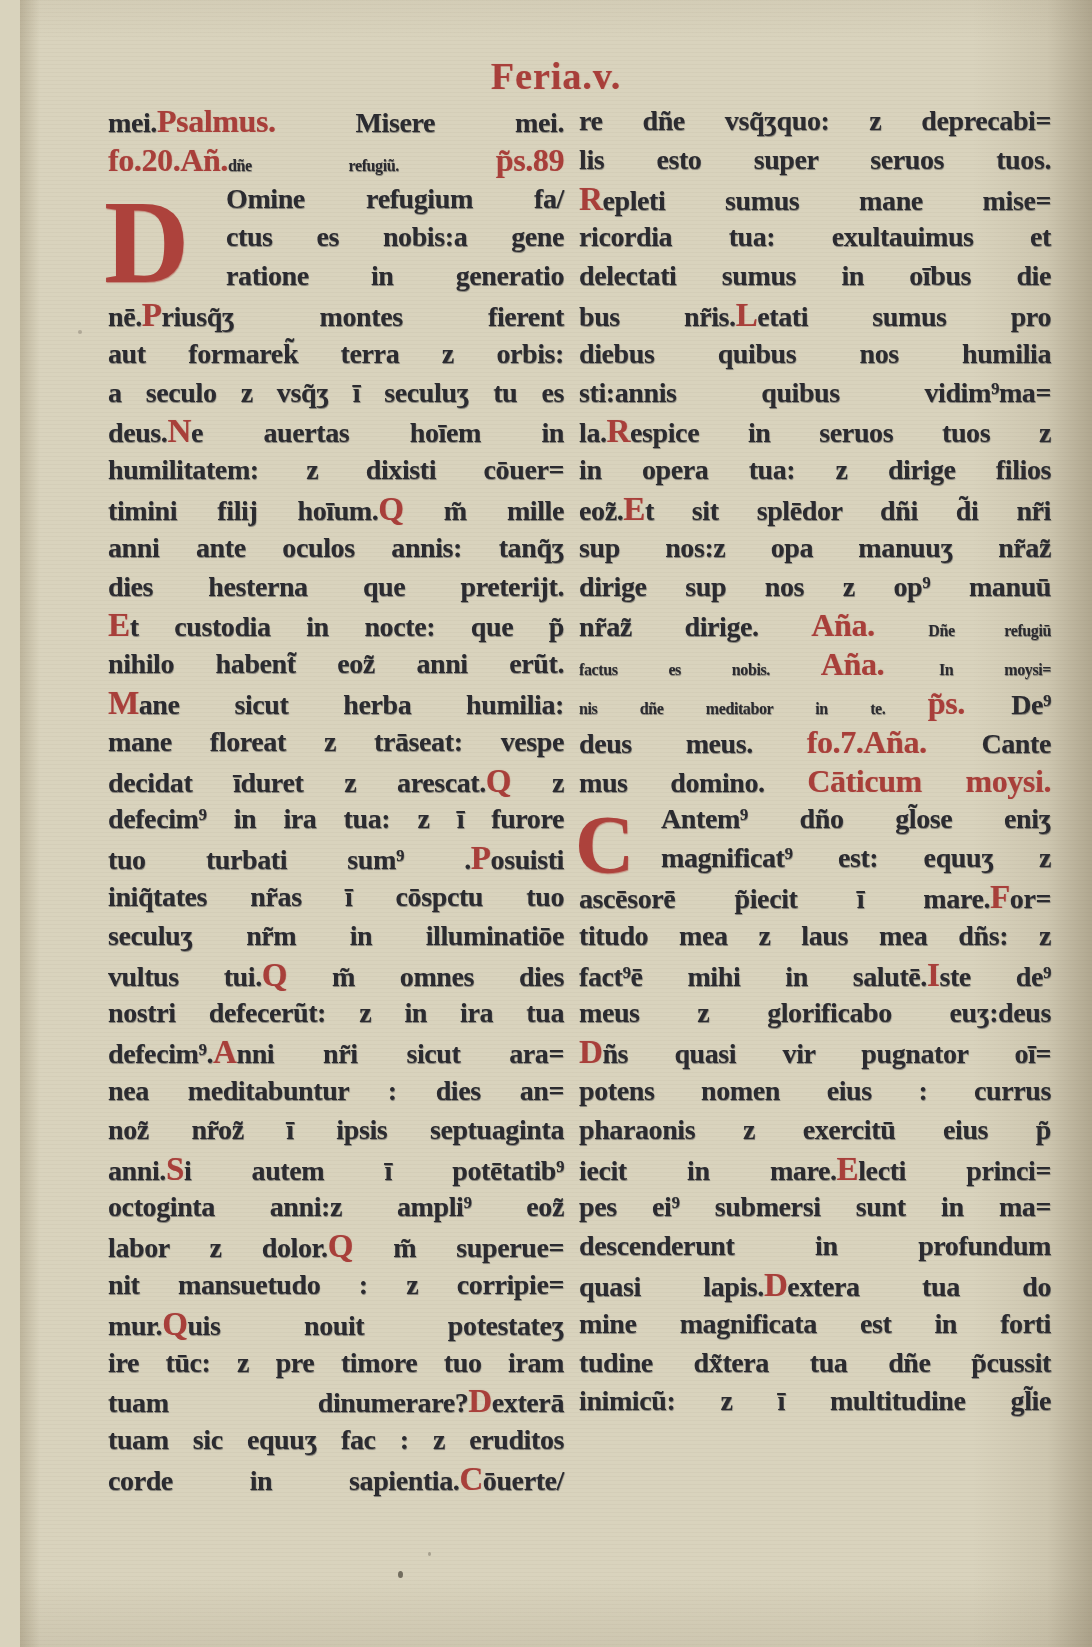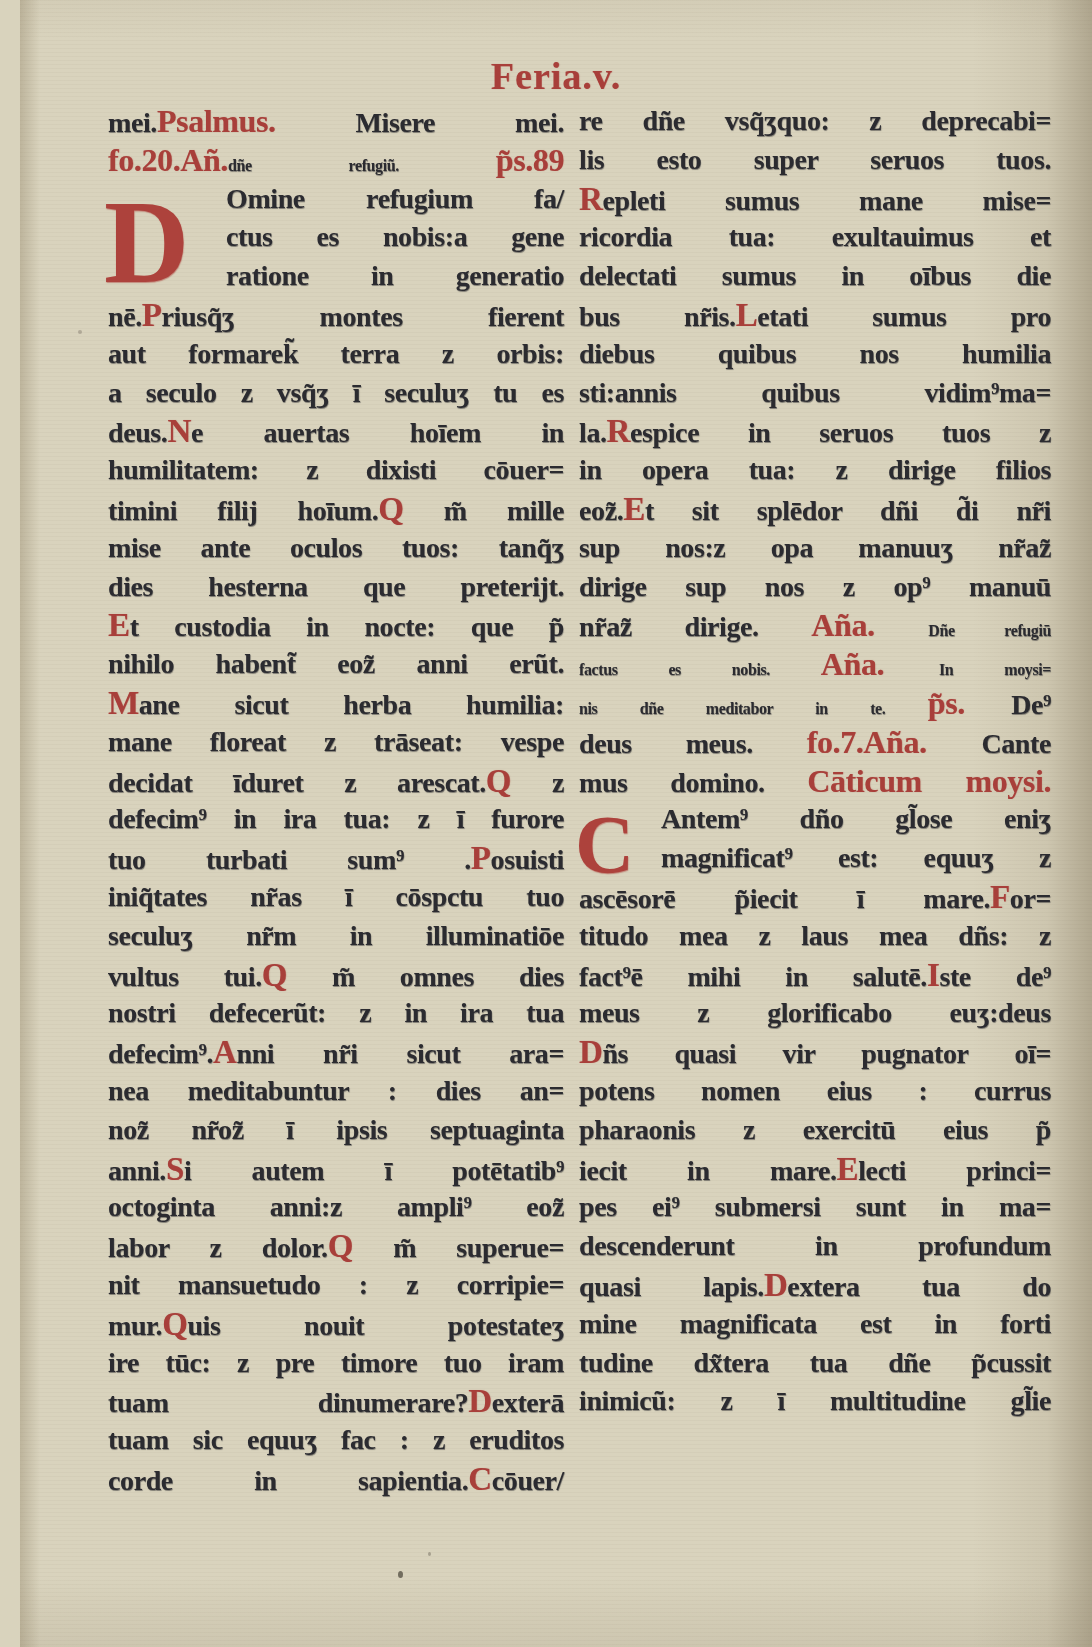--- a/index.html
+++ b/index.html
@@ -58,21 +58,21 @@
       <div class="line"><span class="seg red big">fo.20.Añ.</span><span class="seg ink sm">dñe refugiũ. </span><span class="seg red big">p̃s.89</span></div>
       <div class="line" style="padding-left: 118px;"><span class="seg ink">Omine refugium fa/</span></div>
       <div class="line" style="padding-left: 118px;"><span class="seg ink">ctus es nobis:a gene</span></div>
       <div class="line" style="padding-left: 118px;"><span class="seg ink">ratione in generatio</span></div>
       <div class="line"><span class="seg ink">nē.</span><span class="seg red cap">P</span><span class="seg ink">riusq̃ʒ montes fierent</span></div>
       <div class="line"><span class="seg ink">aut formarek̃ terra z orbis:</span></div>
       <div class="line"><span class="seg ink">a seculo z vsq̃ʒ ī seculuʒ tu es</span></div>
       <div class="line"><span class="seg ink">deus.</span><span class="seg red cap">N</span><span class="seg ink">e auertas hoīem in</span></div>
       <div class="line"><span class="seg ink">humilitatem: z dixisti cōuer=</span></div>
       <div class="line"><span class="seg ink">timini filij hoīum.</span><span class="seg red cap">Q</span><span class="seg ink"> m̃ mille</span></div>
-      <div class="line"><span class="seg ink">mise ante oculos tuos: tanq̃ʒ</span></div>
+      <div class="line"><span class="seg ink">anni ante oculos annis: tanq̃ʒ</span></div>
       <div class="line"><span class="seg ink">dies hesterna que preterijt.</span></div>
       <div class="line"><span class="seg red cap">E</span><span class="seg ink">t custodia in nocte: que p̃</span></div>
       <div class="line"><span class="seg ink">nihilo habent̃ eoz̃ anni erũt.</span></div>
       <div class="line"><span class="seg red cap">M</span><span class="seg ink">ane sicut herba humilia:</span></div>
       <div class="line"><span class="seg ink">mane floreat z trāseat: vespe</span></div>
       <div class="line"><span class="seg ink">decidat īduret z arescat.</span><span class="seg red cap">Q</span><span class="seg ink"> z</span></div>
       <div class="line"><span class="seg ink">defecim⁹ in ira tua: z ī furore</span></div>
       <div class="line"><span class="seg ink">tuo turbati sum⁹ .</span><span class="seg red cap">P</span><span class="seg ink">osuisti</span></div>
       <div class="line"><span class="seg ink">iniq̃tates nr̃as ī cōspctu tuo</span></div>
       <div class="line"><span class="seg ink">seculuʒ nr̃m in illuminatiōe</span></div>
@@ -82,21 +82,21 @@
       <div class="line"><span class="seg ink">nea meditabuntur : dies an=</span></div>
       <div class="line"><span class="seg ink">noz̃ nr̃oz̃ ī ipsis septuaginta</span></div>
       <div class="line"><span class="seg ink">anni.</span><span class="seg red cap">S</span><span class="seg ink">i autem ī potētatib⁹</span></div>
       <div class="line"><span class="seg ink">octoginta anni:z ampli⁹ eoz̃</span></div>
       <div class="line"><span class="seg ink">labor z dolor.</span><span class="seg red cap">Q</span><span class="seg ink"> m̃ superue=</span></div>
       <div class="line"><span class="seg ink">nit mansuetudo : z corripie=</span></div>
       <div class="line"><span class="seg ink">mur.</span><span class="seg red cap">Q</span><span class="seg ink">uis nouit potestateʒ</span></div>
       <div class="line"><span class="seg ink">ire tūc: z pre timore tuo iram</span></div>
       <div class="line"><span class="seg ink">tuam dinumerare?</span><span class="seg red cap">D</span><span class="seg ink">exterā</span></div>
       <div class="line"><span class="seg ink">tuam sic equuʒ fac : z eruditos</span></div>
-      <div class="line"><span class="seg ink">corde in sapientia.</span><span class="seg red cap">C</span><span class="seg ink">cōuer/</span></div>
+      <div class="line"><span class="seg ink">corde in sapientia.</span><span class="seg red cap">C</span><span class="seg ink">ōuerte/</span></div>
       <div class="dropcap" style="top: 81.6px; font-size: 118px;">D</div>
     </div>
   <div class="col col-right">
       <div class="line"><span class="seg ink">re dñe vsq̃ʒquo: z deprecabi=</span></div>
       <div class="line"><span class="seg ink">lis esto super seruos tuos.</span></div>
       <div class="line"><span class="seg red cap">R</span><span class="seg ink">epleti sumus mane mise=</span></div>
       <div class="line"><span class="seg ink">ricordia tua: exultauimus et</span></div>
       <div class="line"><span class="seg ink">delectati sumus in oībus die</span></div>
       <div class="line"><span class="seg ink">bus nr̃is.</span><span class="seg red cap">L</span><span class="seg ink">etati sumus pro</span></div>
       <div class="line"><span class="seg ink">diebus quibus nos humilia</span></div>

